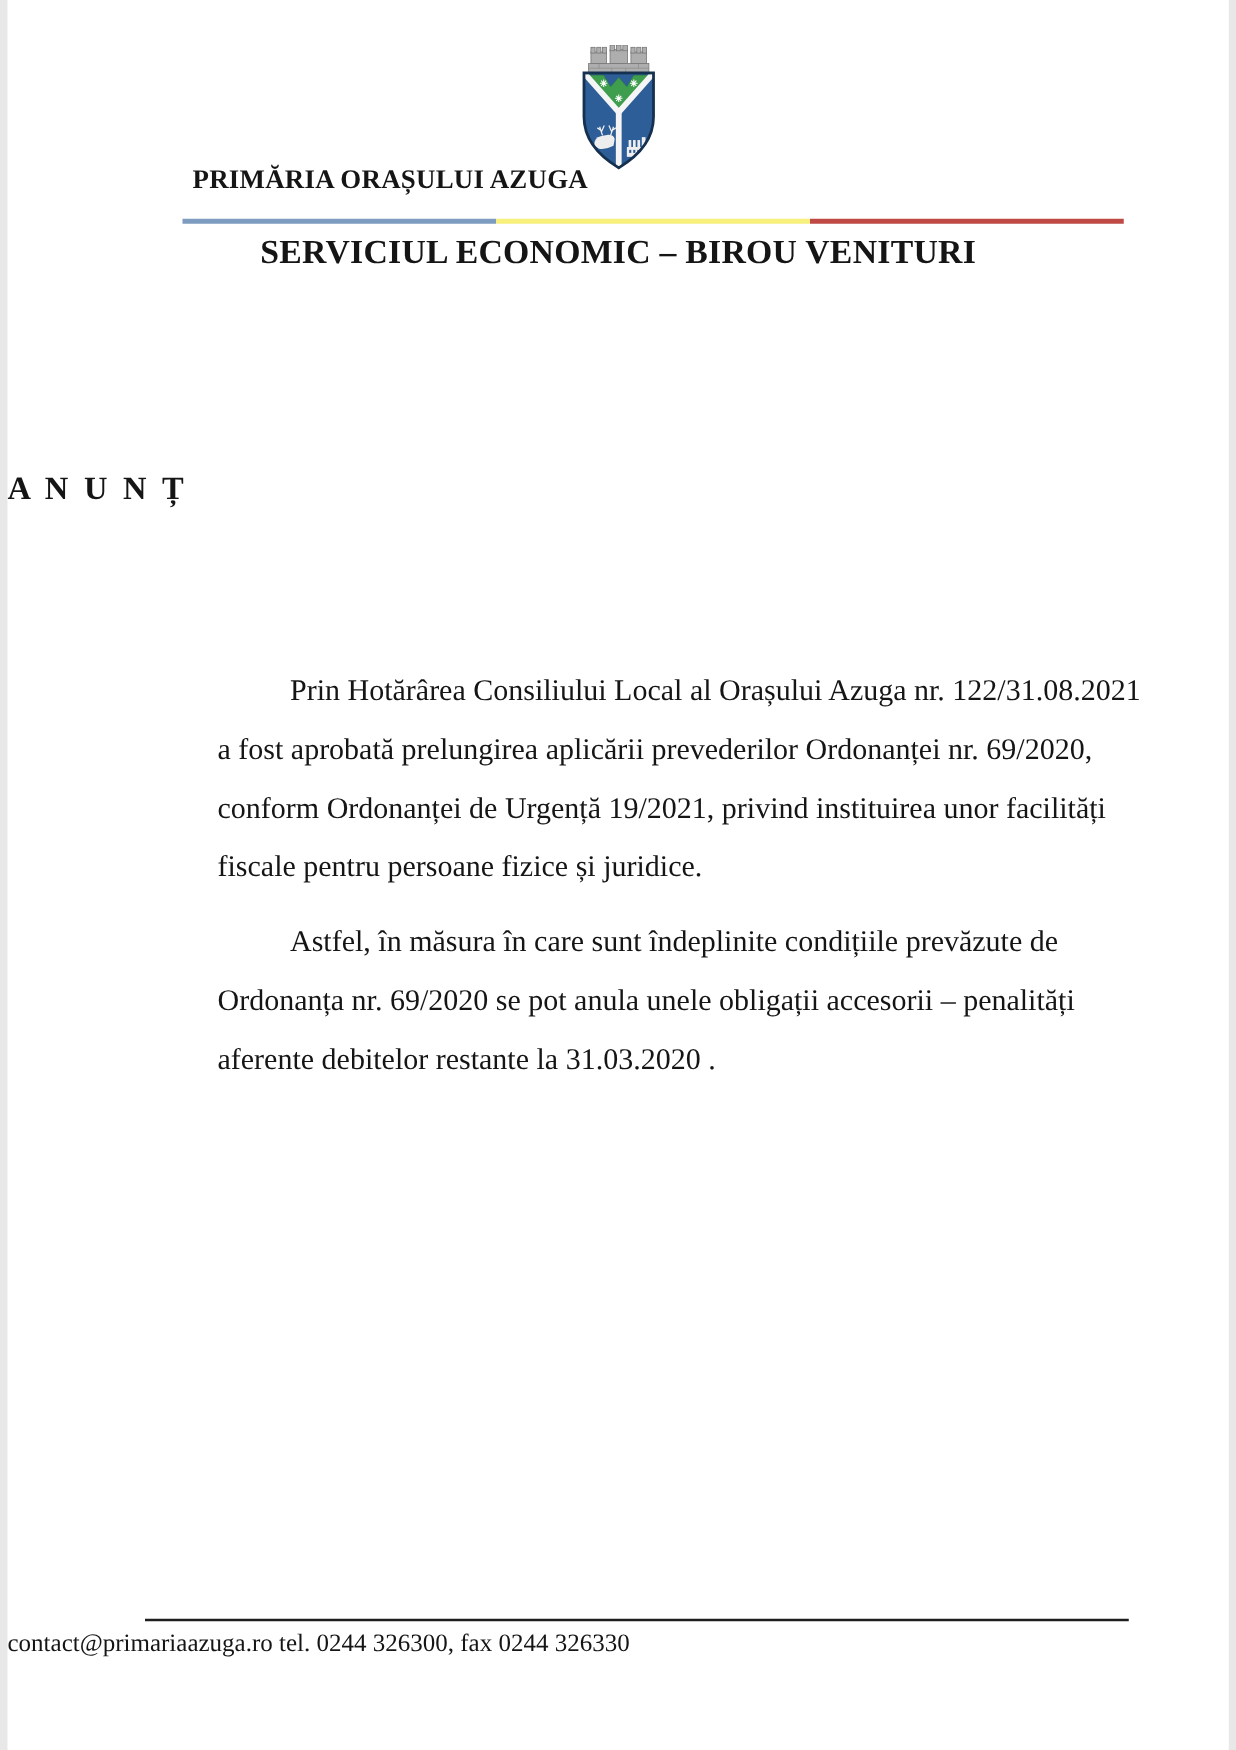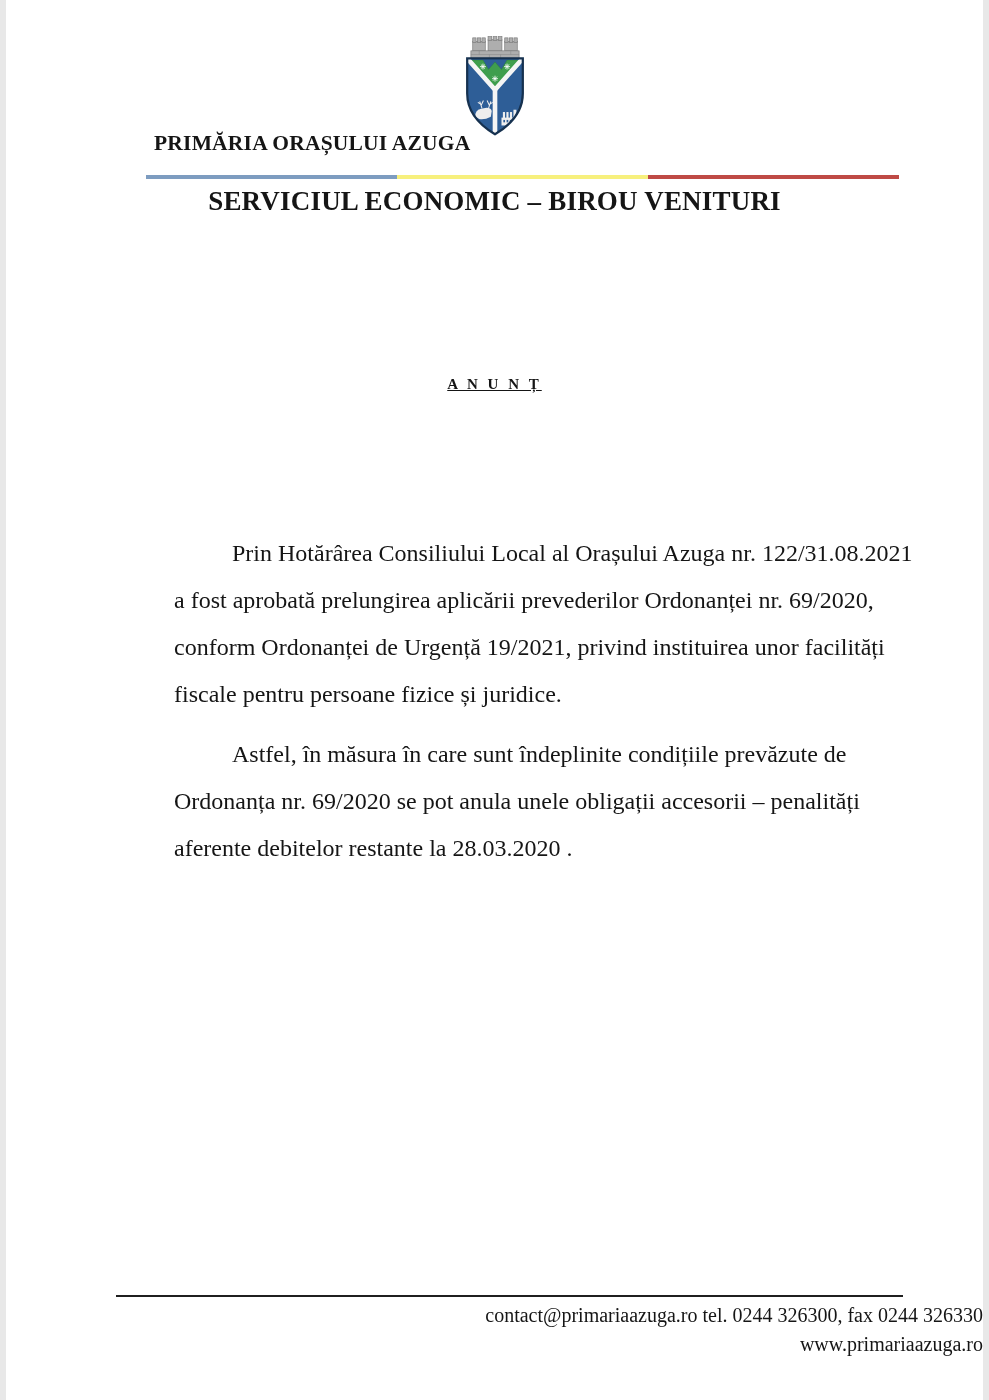--- a/index.html
+++ b/index.html
@@ -73,25 +73,23 @@
     font-size: 27px;
     letter-spacing: 0.2px;
   }
 
   
   .anunt-title {
     position: absolute;
     top: 376px;
     left: 0;
     width: 100%;
-    text-align: center;
     font-weight: bold;
-    font-size: 15px;
+    font-size: 26px;
     letter-spacing: 3px;
-    text-decoration: underline;
   }
 
   
   .body-text {
     position: absolute;
     top: 530px;
     left: 168px;
     width: 742px;
     font-size: 24px;
     line-height: 47px;
@@ -106,21 +104,21 @@
     left: 110px;
     width: 787px;
     height: 2px;
     background: #1f1f1f;
   }
   .footer-text {
     position: absolute;
     top: 1301px;
     left: 0;
     width: 100%;
-    text-align: right;
+    text-align: left;
     font-size: 20px;
     line-height: 29px;
   }
 </style>
 </head>
 <body>
 
 <div class="page">
 
   <div class="coa" style="--shield-blue: #2e5e97; --mountain-green: #3f9e4d;">
@@ -200,22 +198,21 @@
     <span style="background: rgb(247, 240, 125);"></span>
     <span style="background: rgb(191, 74, 69);"></span>
   </div>
 
   <div class="dept-title">SERVICIUL ECONOMIC – BIROU VENITURI</div>
 
   <div class="anunt-title">A N U N Ț</div>
 
   <div class="body-text">
     <p>Prin Hotărârea Consiliului Local al Orașului Azuga nr. 122/31.08.2021 a fost aprobată prelungirea aplicării prevederilor Ordonanței nr. 69/2020, conform Ordonanței de Urgență 19/2021, privind instituirea unor facilități fiscale pentru persoane fizice și juridice.</p>
-    <p>Astfel, în măsura în care sunt îndeplinite condițiile prevăzute de Ordonanța nr. 69/2020 se pot anula unele obligații accesorii – penalități aferente debitelor restante la 28.03.2020 .</p>
+    <p>Astfel, în măsura în care sunt îndeplinite condițiile prevăzute de Ordonanța nr. 69/2020 se pot anula unele obligații accesorii – penalități aferente debitelor restante la 31.03.2020 .</p>
   </div>
 
   <div class="footer-rule"></div>
   <div class="footer-text">
     <div>contact@primariaazuga.ro tel. 0244 326300, fax 0244 326330</div>
-    <div>www.primariaazuga.ro</div>
   </div>
 
 </div>
 
 </body></html>

